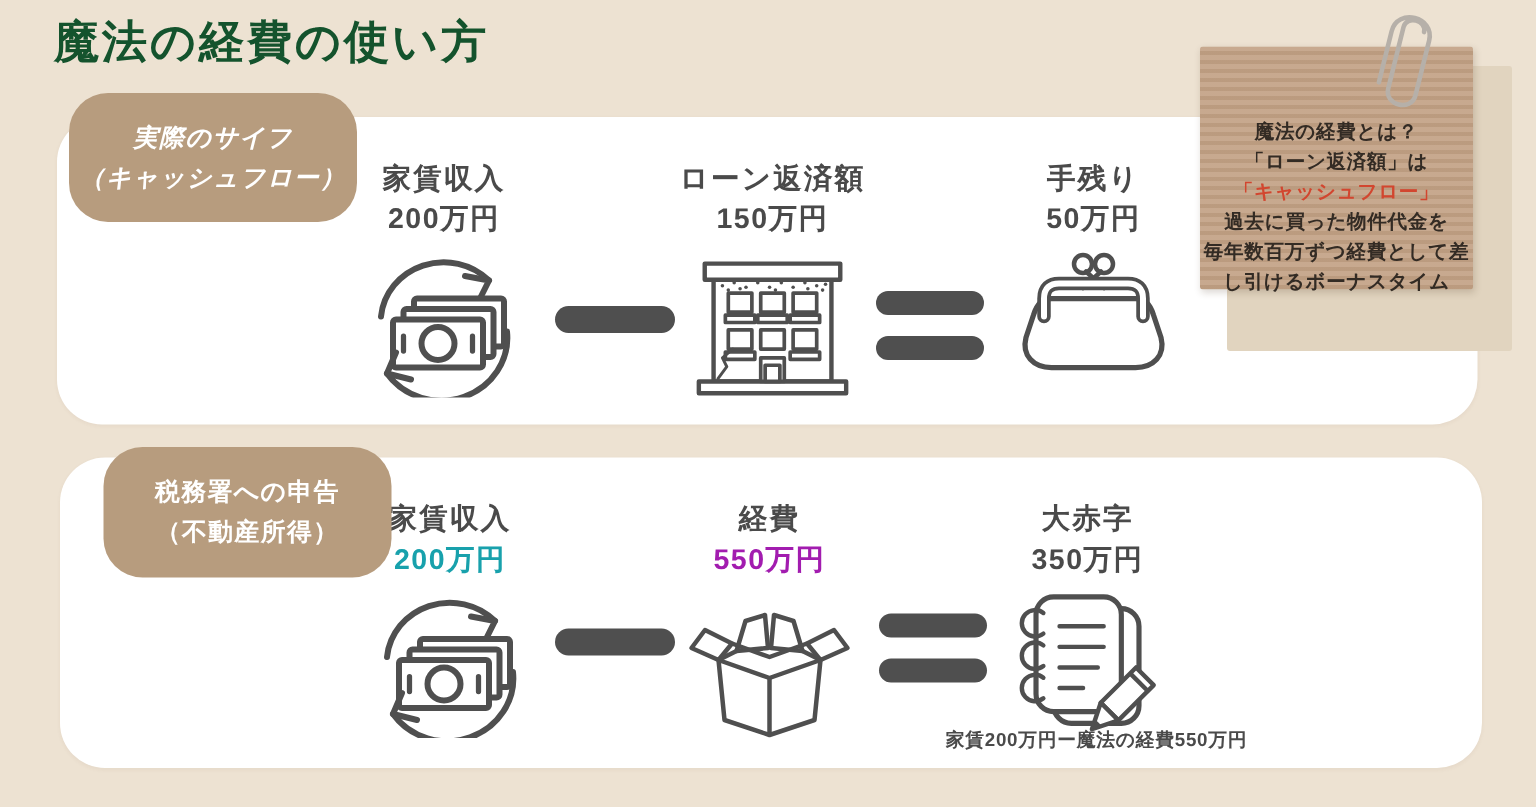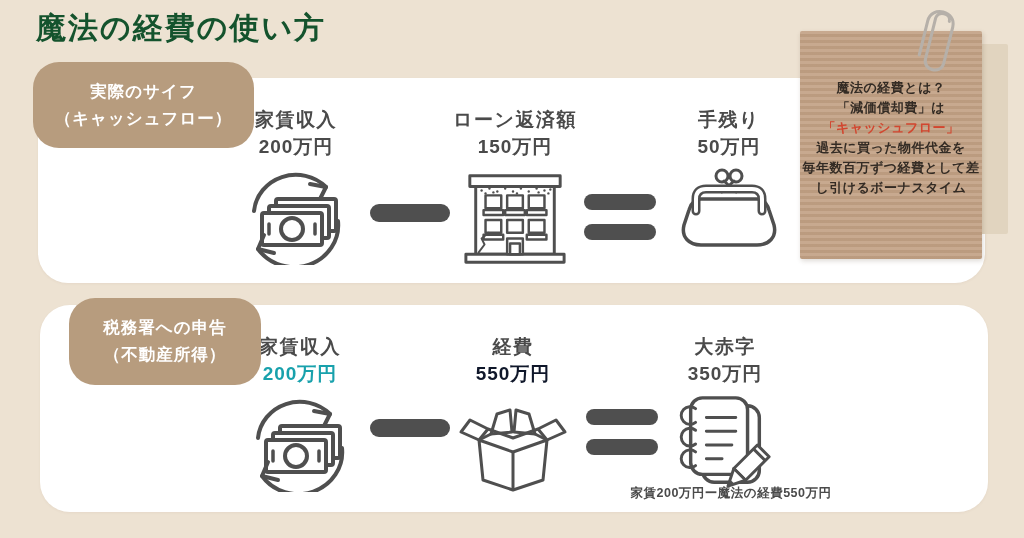--- a/index.html
+++ b/index.html
@@ -18,40 +18,40 @@
     position:absolute;background:#ffffff;border-radius:30px;
     box-shadow:0 1px 3px rgba(90,66,40,0.05);z-index:1;
   }
   #panel1{left:38px;top:78px;width:947px;height:205px;}
   #panel2{left:40px;top:305px;width:948px;height:207px;}
   .badge{
     position:absolute;background:#b79c7e;border-radius:26px;color:#ffffff;
     font-weight:700;text-align:center;display:flex;flex-direction:column;
     justify-content:center;gap:5px;z-index:5;font-size:16.5px;letter-spacing:1px;
   }
-  #badge1{left:33px;top:62px;width:221px;height:86px;}
+  #badge1{left:46px;top:62px;width:192px;height:86px;font-style:italic;}
   #badge2{left:33px;top:298px;width:192px;height:87px;margin-left:36px;}
   .item{
     position:absolute;top:30px;width:200px;
     display:flex;flex-direction:column;align-items:center;
   }
   .item .label{font-size:19px;font-weight:700;color:#4a4a4a;letter-spacing:1.5px;line-height:1.25;}
   .item .value{font-size:19px;font-weight:700;color:#4a4a4a;letter-spacing:1px;margin-top:4px;line-height:1.2;}
   .item svg{margin-top:6px;}
   .bar{position:absolute;background:#4f4f4f;border-radius:10px;}
   .caption{
     position:absolute;left:586px;top:180px;width:210px;text-align:center;
     font-size:12.5px;font-weight:700;color:#4a4a4a;letter-spacing:0.5px;
   }
   .note-back{
     position:absolute;left:818px;top:44px;width:190px;height:190px;
     background:#e1d4bf;z-index:4;border-radius:2px;
   }
   .note{
-    position:absolute;left:800px;top:31px;width:182px;height:228px;
+    position:absolute;left:800px;top:31px;width:182px;height:162px;
     background:#c2a184;
     background-image:repeating-linear-gradient(180deg,rgba(255,255,255,0.09) 0 3px,rgba(0,0,0,0.035) 3px 6px);
     box-shadow:1px 2px 5px rgba(70,50,30,0.18);
     box-sizing:border-box;padding-top:47px;z-index:6;border-radius:2px;
   }
   .note-line{
     font-size:13px;line-height:20px;text-align:center;
     color:#332b24;font-weight:600;letter-spacing:0.5px;
   }
   .clip{position:absolute;left:913px;top:0px;z-index:7;transform:rotate(14deg);}
@@ -181,21 +181,21 @@
           <path d="M94,56 A44,42 0 0 1 14,84"></path>
           <path d="M14,84 L30,88 M14,84 L20,70"></path>
         </g>
       </svg>
     </div>
 
     <div class="bar" style="left:330px;top:114px;width:80px;height:18px;"></div>
 
     <div class="item" style="left:373px;">
       <div class="label">経費</div>
-      <div class="value" style="color: #0f172a;">550万円</div>
+      <div class="value" style="color: #a21caf;">550万円</div>
       <svg width="116" height="100" viewBox="0 0 116 100">
         <g fill="#ffffff" stroke="#4f4f4f" stroke-width="3" stroke-linejoin="round">
           <polygon points="36,42 42,22 55,18 57,40"></polygon>
           <polygon points="80,42 74,22 61,18 59,40"></polygon>
           <path d="M24,48 L58,60 L92,48 L88,88 L58,98 L28,88 Z"></path>
           <path d="M58,60 L58,98" fill="none"></path>
           <path d="M24,48 L36,42 M92,48 L80,42" fill="none"></path>
           <polygon points="24,48 6,40 15,28 33,37"></polygon>
           <polygon points="92,48 110,40 101,28 83,37"></polygon>
           <path d="M33,37 L58,46 L83,37" fill="none"></path>
@@ -235,21 +235,21 @@
   </section>
 
   <div class="badge" id="badge2">
     <div>税務署への申告</div>
     <div>（不動産所得）</div>
   </div>
 
   <div class="note-back"></div>
   <div class="note">
     <div class="note-line">魔法の経費とは？</div>
-    <div class="note-line">「減価償却費」は</div>
+    <div class="note-line">「ローン返済額」は</div>
     <div class="note-line" style="color: rgb(210, 70, 47);">「キャッシュフロー」</div>
     <div class="note-line">過去に買った物件代金を</div>
     <div class="note-line">毎年数百万ずつ経費として差</div>
     <div class="note-line">し引けるボーナスタイム</div>
   </div>
   <svg class="clip" width="46" height="82" viewBox="0 0 36 70">
     <path d="M25,16 C25,9 13,9 13,16 L13,52 C13,62 29,62 29,52 L29,20 C29,6 7,6 7,20 L7,50" fill="none" stroke="#b6b0a9" stroke-width="2.6" stroke-linecap="round"></path>
   </svg>
 
 </div>

